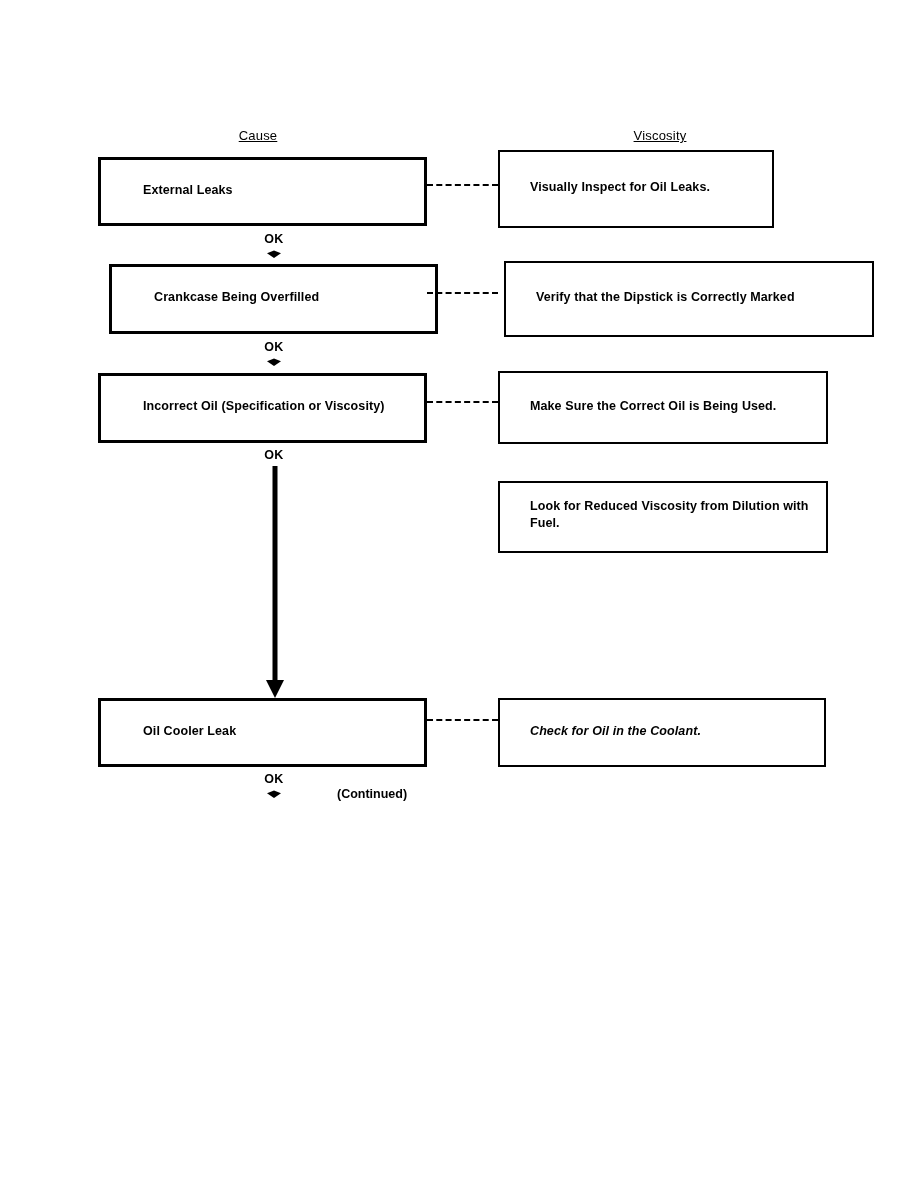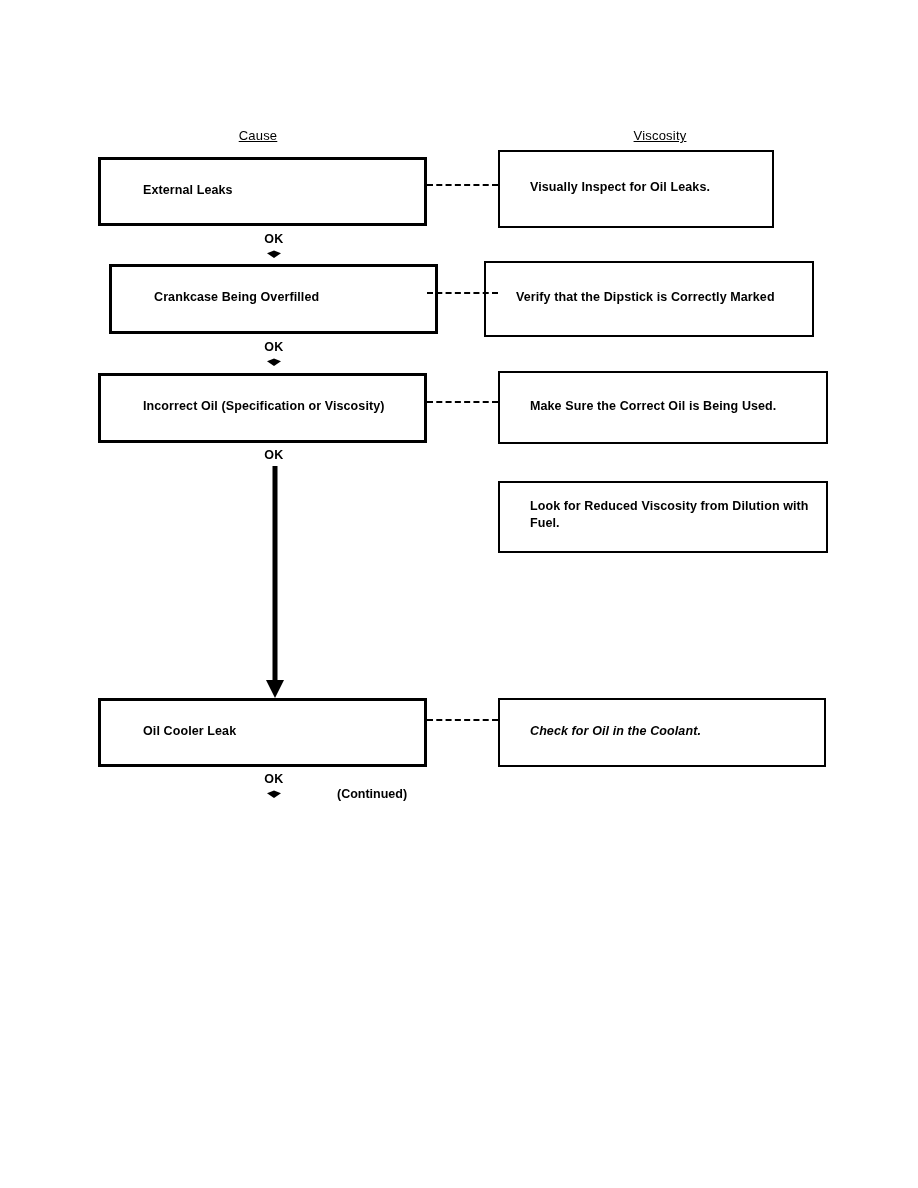--- a/index.html
+++ b/index.html
@@ -123,21 +123,21 @@
   </div>
 
   <div class="fbox thick left-col" style="left:98px; top:698px; width:329px; height:69px;padding-left:8px;">
     <div class="fbox-text">Oil Cooler Leak</div>
   </div>
 
   <div class="fbox right-col" style="left:498px; top:150px; width:276px; height:78px;">
     <div class="fbox-text">Visually Inspect for Oil Leaks.</div>
   </div>
 
-  <div class="fbox right-col" style="left:484px; top:261px; width:330px; height:76px;">
+  <div class="fbox right-col" style="left:504px; top:261px; width:370px; height:76px;">
     <div class="fbox-text">Verify that the Dipstick is Correctly Marked</div>
   </div>
 
   <div class="fbox right-col" style="left:498px; top:371px; width:330px; height:73px;">
     <div class="fbox-text">Make Sure the Correct Oil is Being Used.</div>
   </div>
 
   <div class="fbox right-col" style="left:498px; top:481px; width:330px; height:72px;">
     <div class="fbox-text">Look for Reduced Viscosity from Dilution with Fuel.</div>
   </div>

